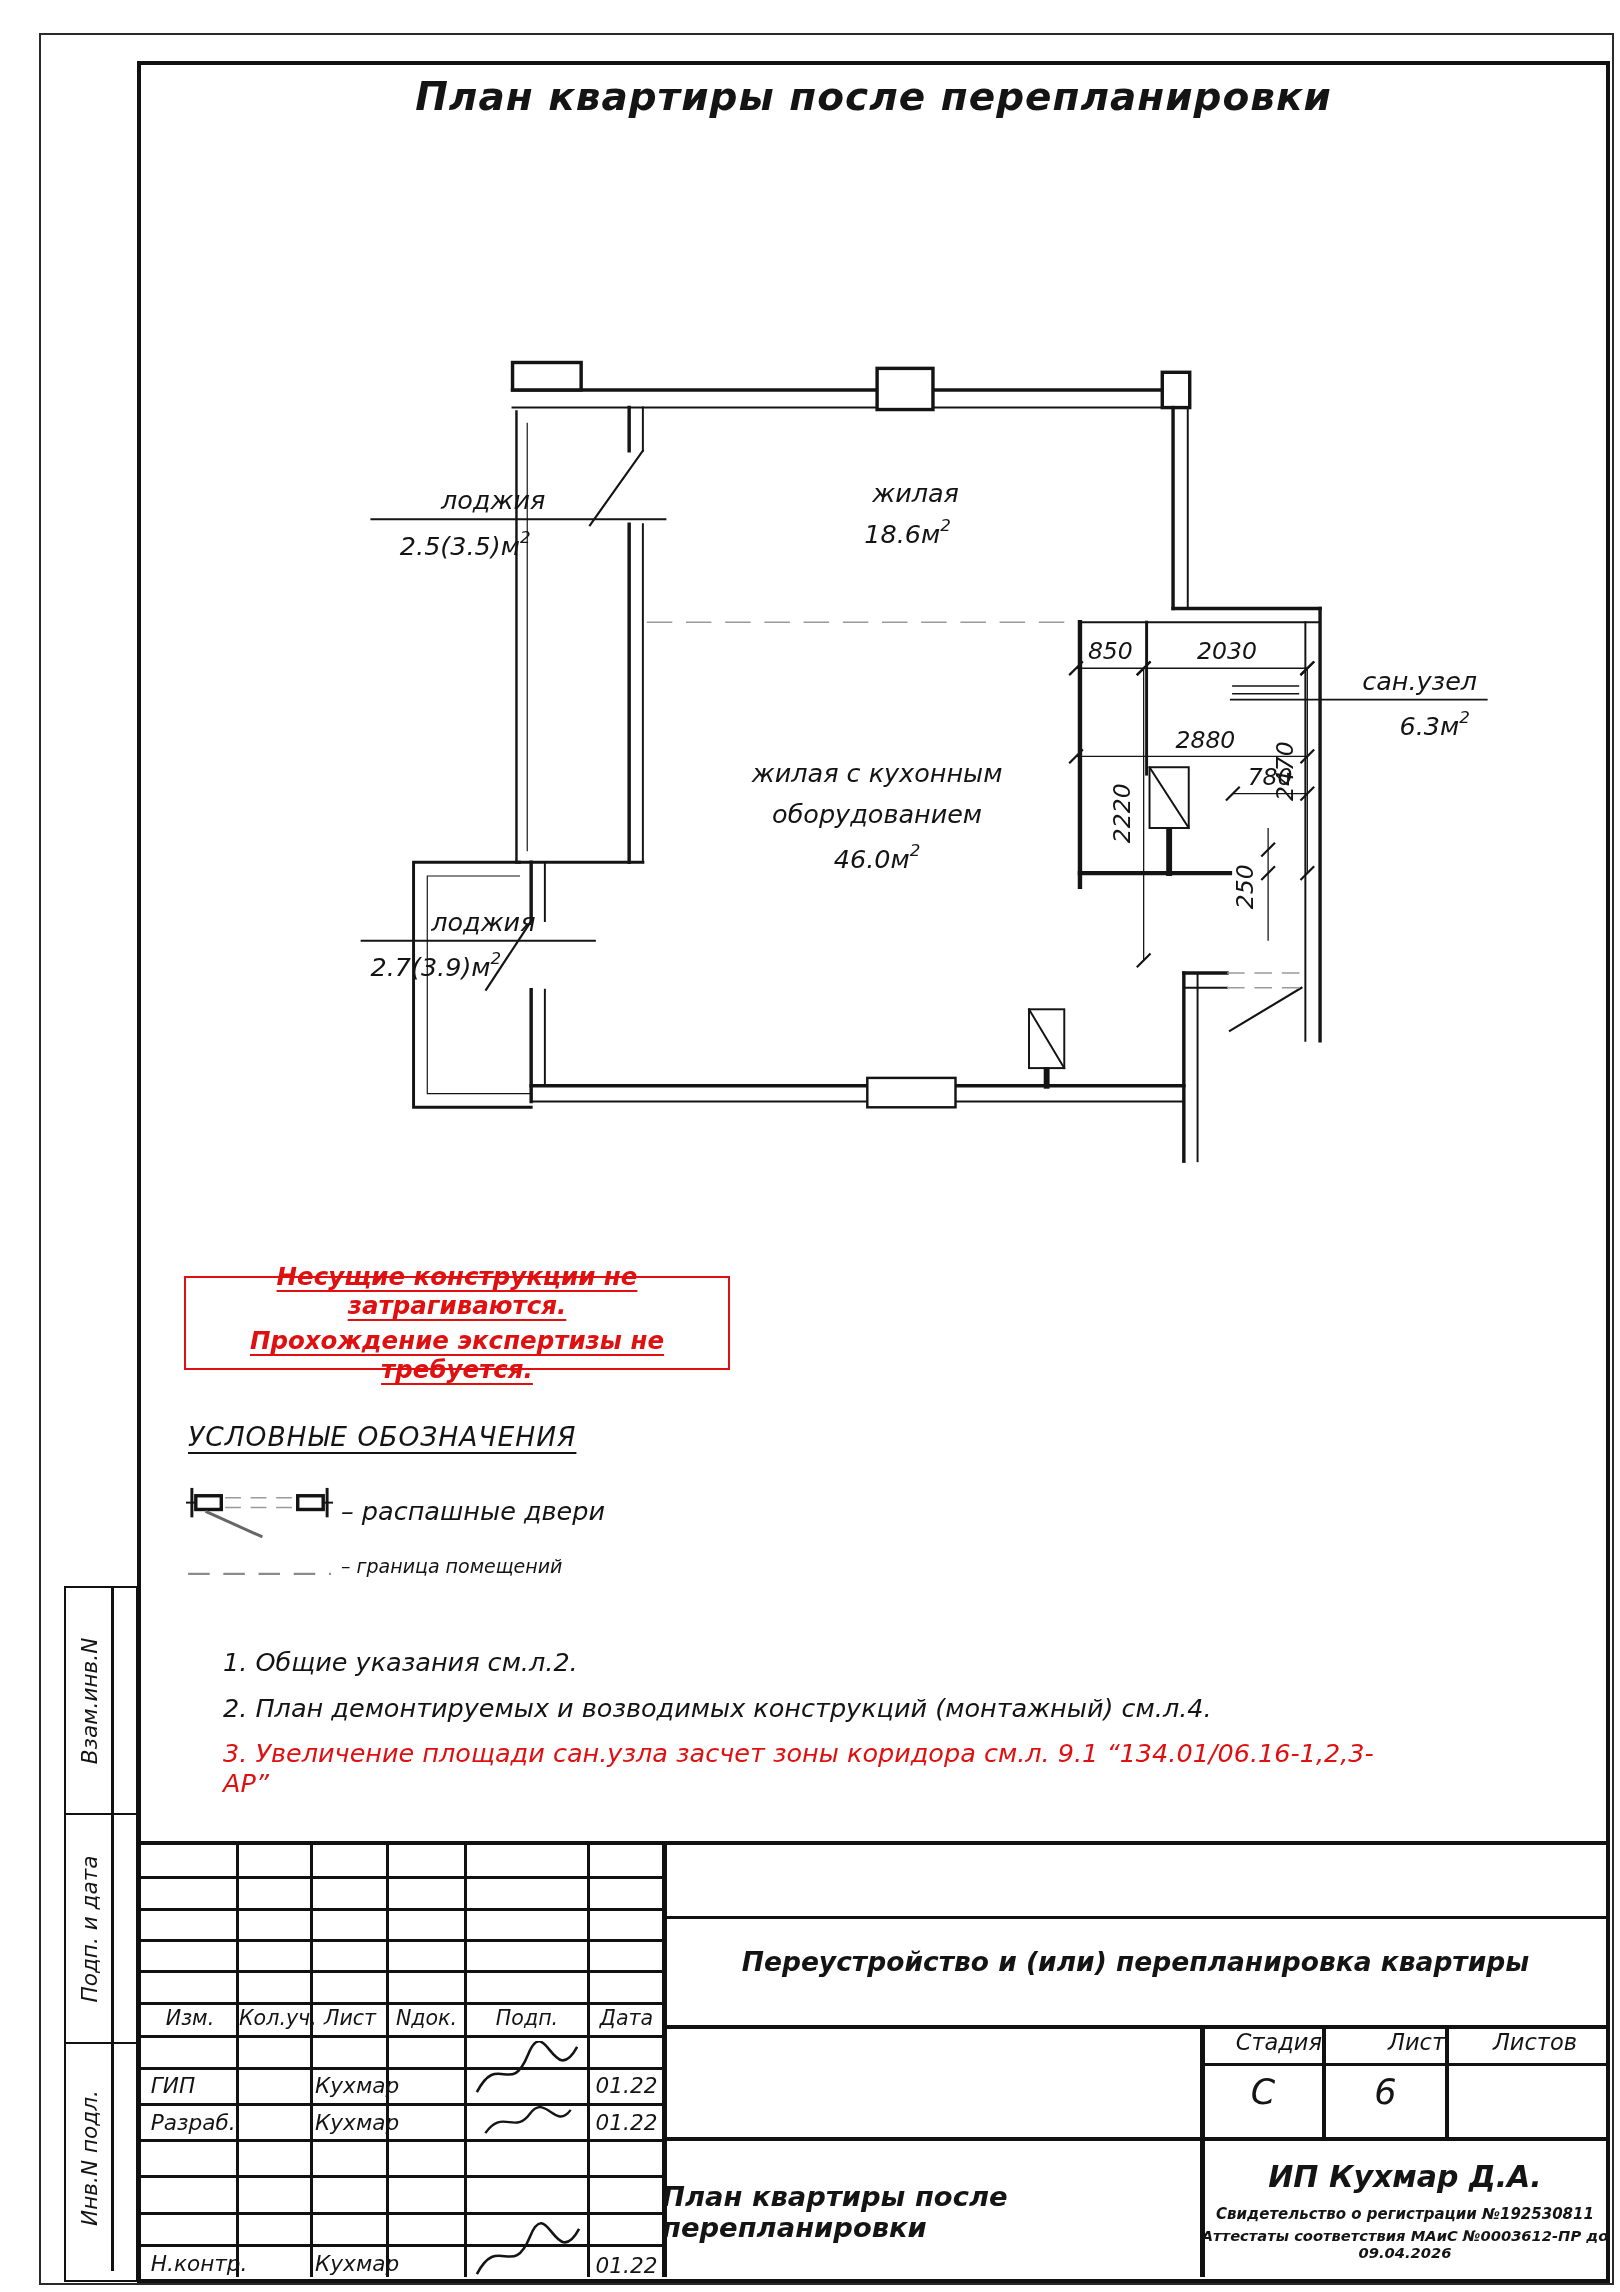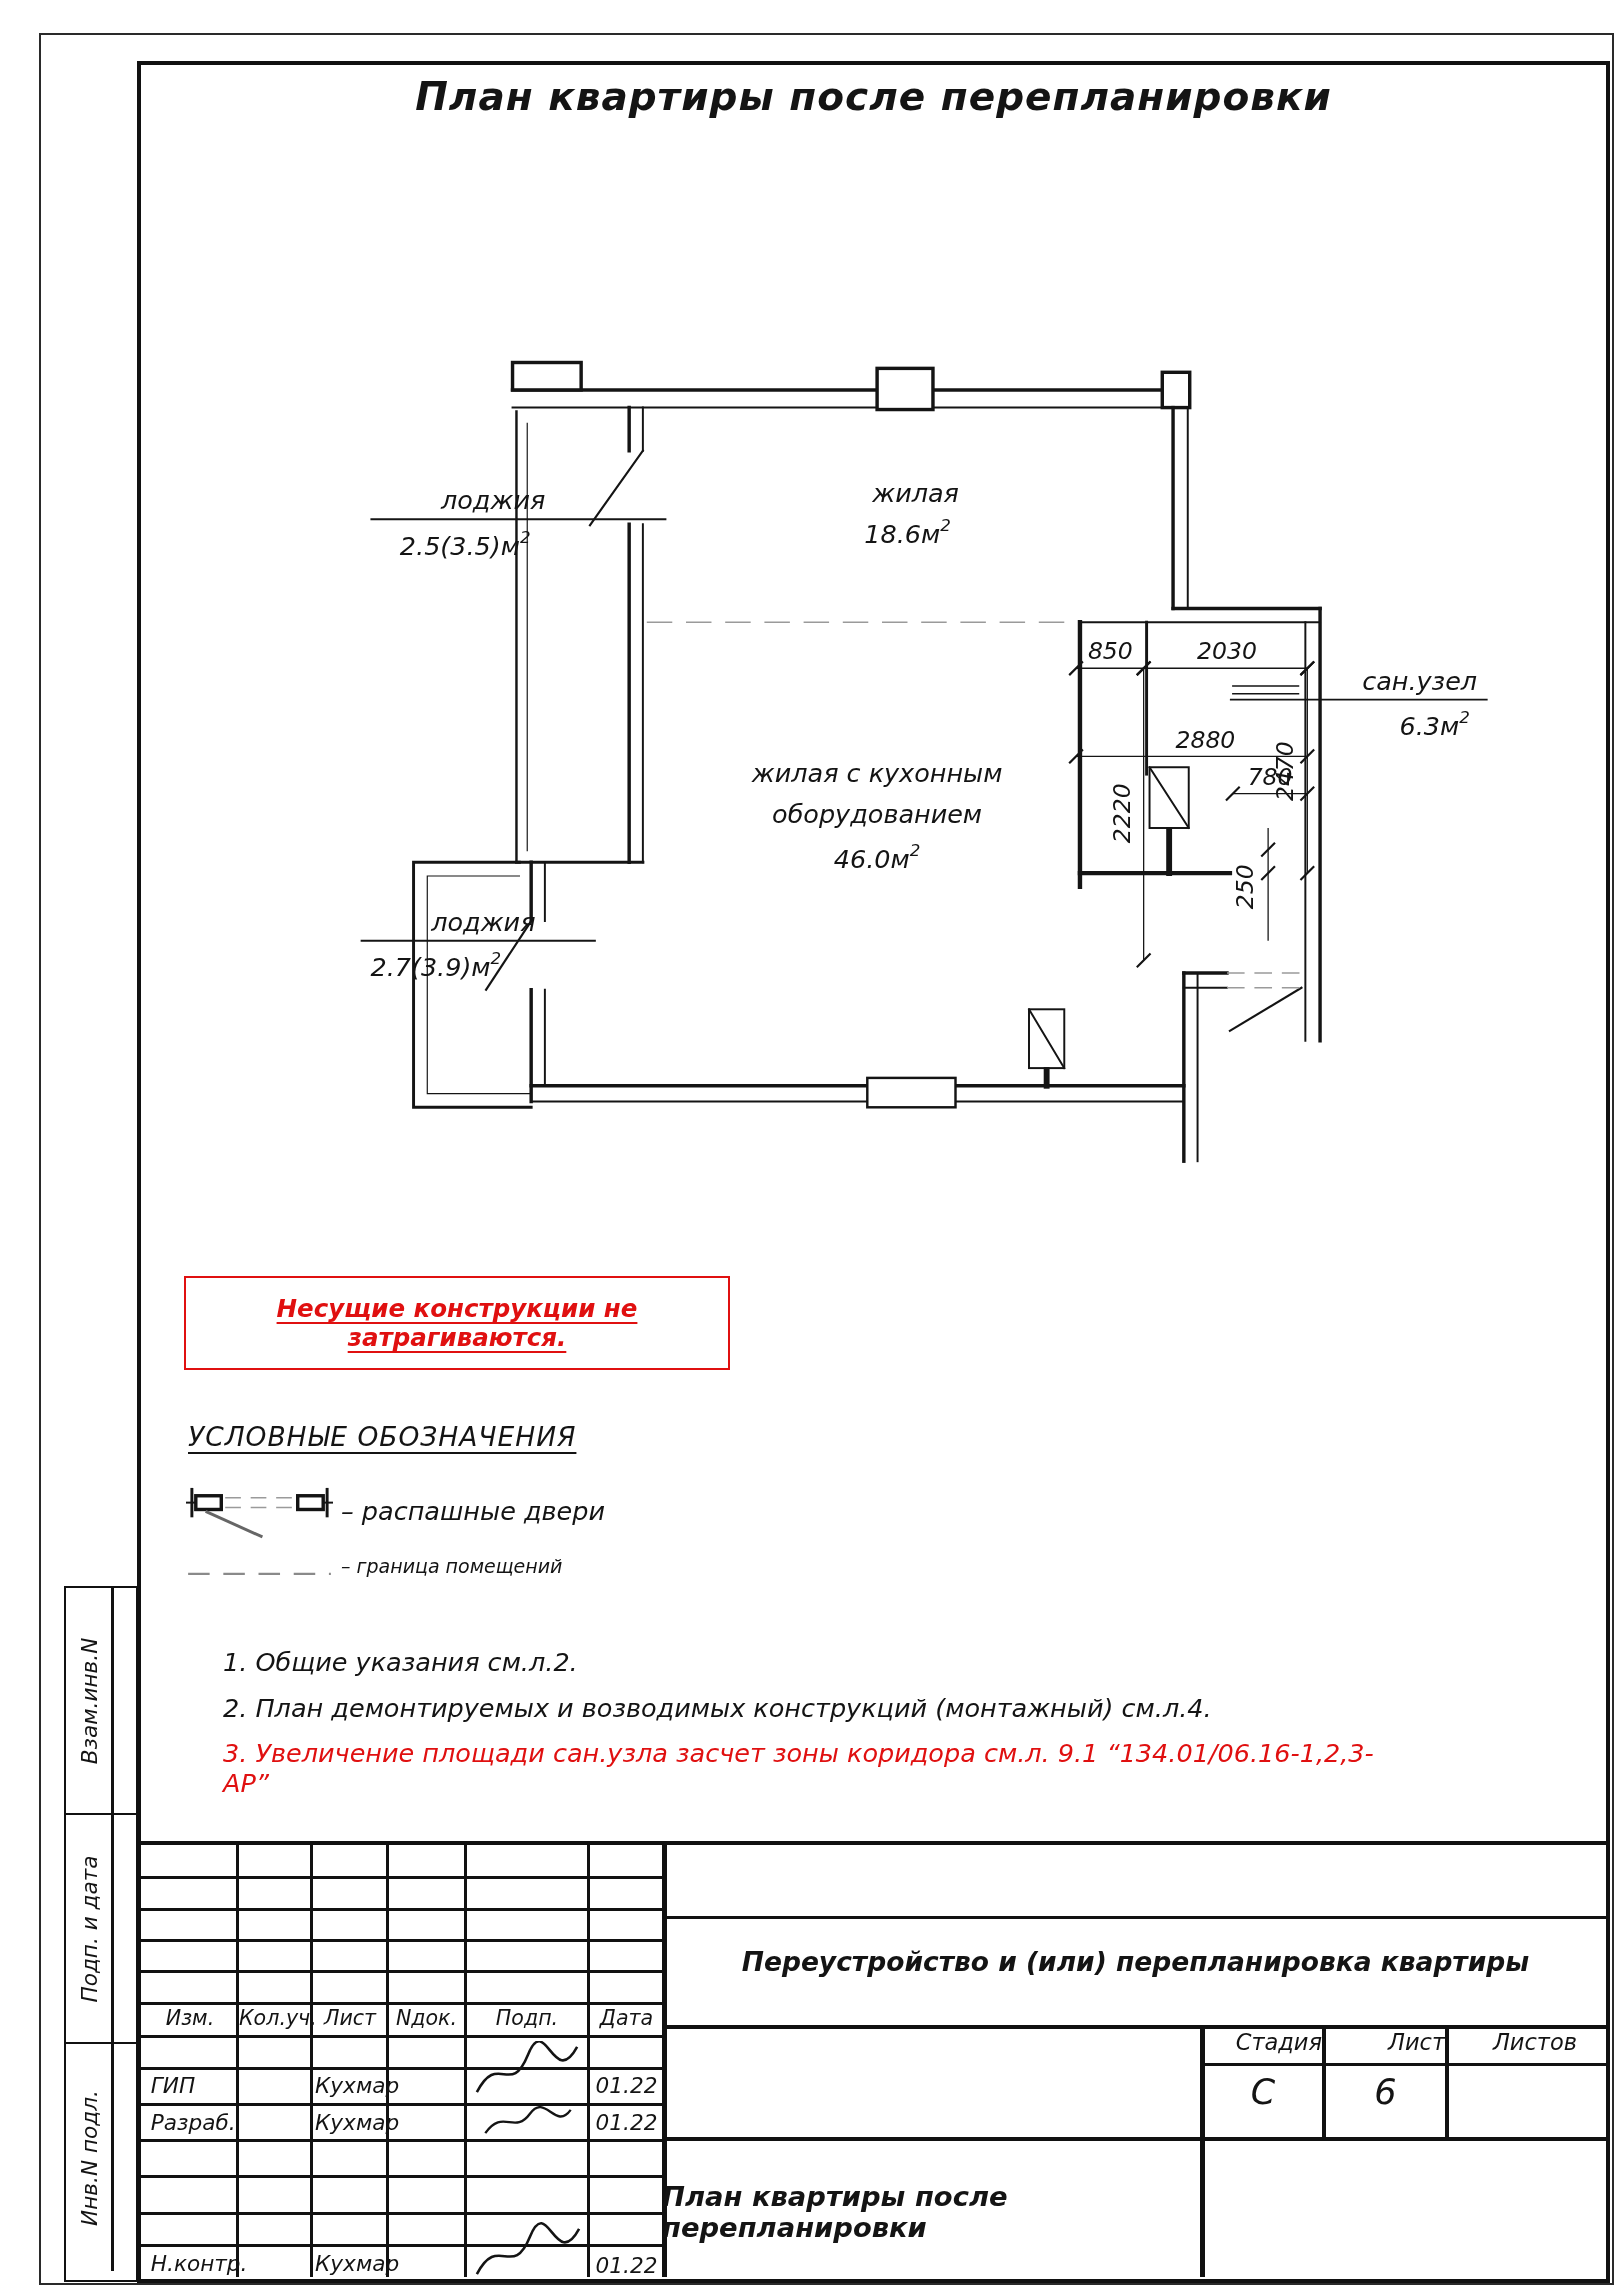--- a/index.html
+++ b/index.html
@@ -176,20 +176,21 @@
     <text x="28" y="656"><tspan>2.7(3.9)м</tspan><tspan dy="-12" font-size="17">2</tspan></text>
 
     <text x="1040" y="364"><tspan>сан.узел</tspan></text>
     <text x="1078" y="410"><tspan>6.3м</tspan><tspan dy="-12" font-size="17">2</tspan></text>
   </g>
 </svg>
 </div>
 
 <div class="warnbox">
   <div>Несущие конструкции не затрагиваются.</div>
+  <div>Прохождение экспертизы не требуется.</div>
 </div>
 
 <div class="legend-title">УСЛОВНЫЕ ОБОЗНАЧЕНИЯ</div>
 
 <div class="legend-sym1">
   <svg width="147" height="65" viewBox="0 0 150 66">
     <g stroke="#141414" fill="none">
       <path d="M6,12 V42" stroke-width="3"></path>
       <rect x="10" y="20" width="26" height="14" stroke-width="3.5"></rect>
       <path d="M10,27 L0,27" stroke-width="2"></path>
@@ -294,14 +295,19 @@
   </div>
 
   <div class="stage-hdr" style="left:1063px; width:118px;">Стадия</div>
   <div class="stage-hdr" style="left:1185px; width:119px;">Лист</div>
   <div class="stage-hdr" style="left:1308px; width:128px;">Листов</div>
   <div class="stage-val" style="left:1063px; width:118px;">С</div>
   <div class="stage-val" style="left:1185px; width:119px;">6</div>
   <div class="stage-val" style="left:1308px; width:161px;"></div>
 
   <div class="doc-title">План квартиры после перепланировки</div>
+  <div class="contractor">
+    <div class="cname">ИП Кухмар Д.А.</div>
+    <div class="cert1">Свидетельство о регистрации №192530811</div>
+    <div class="cert2">Аттестаты соответствия МАиС №0003612-ПР до 09.04.2026</div>
+  </div>
 </div>
 
 
 </body></html>

